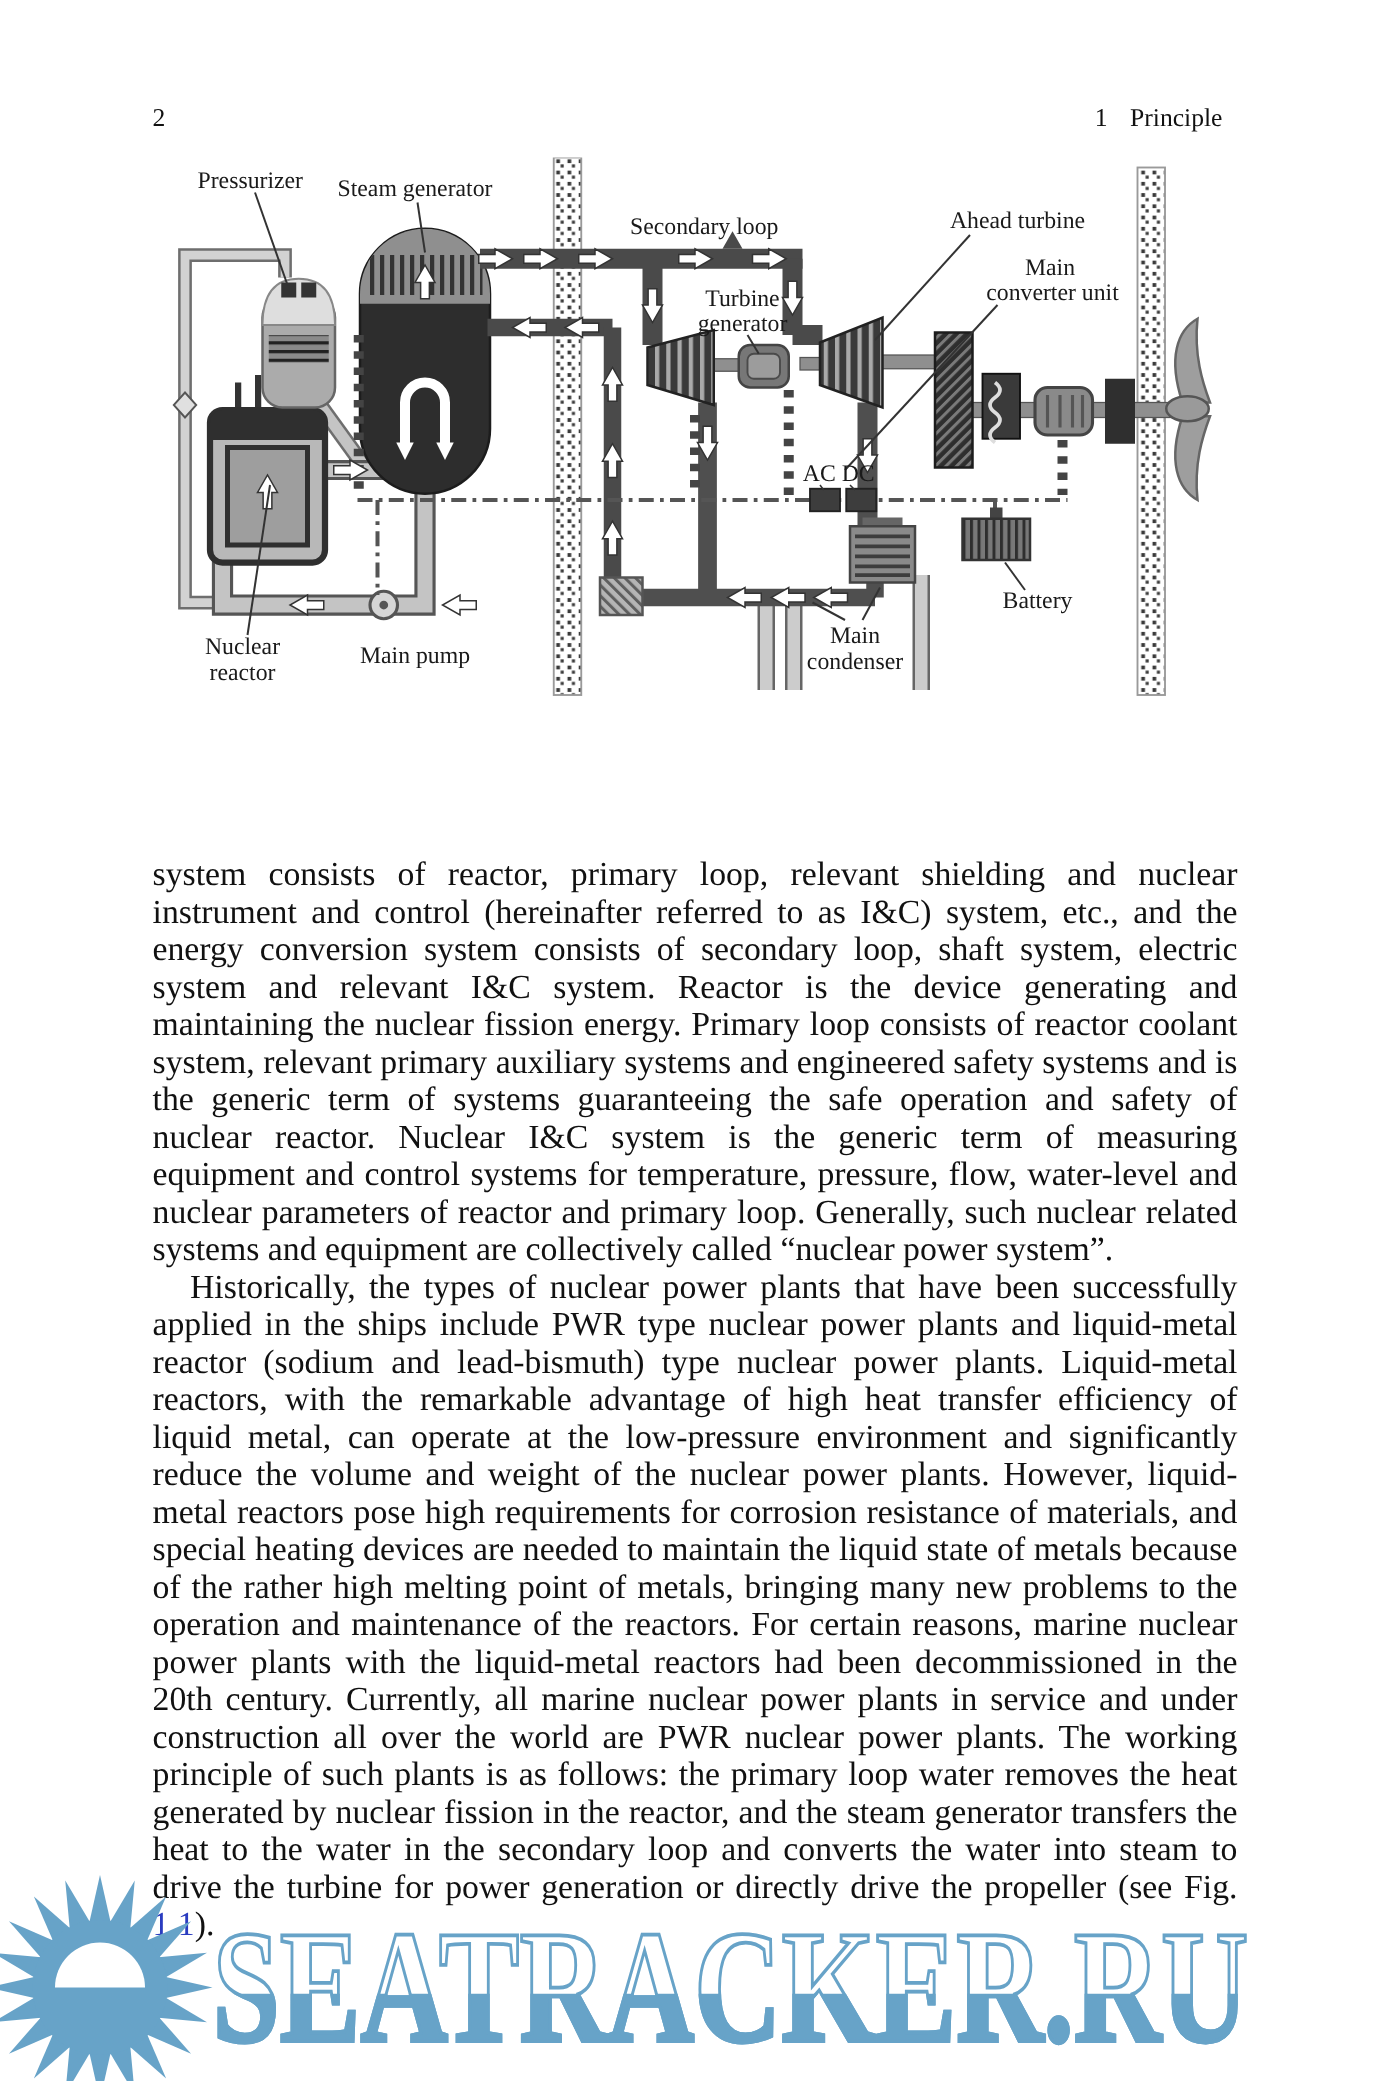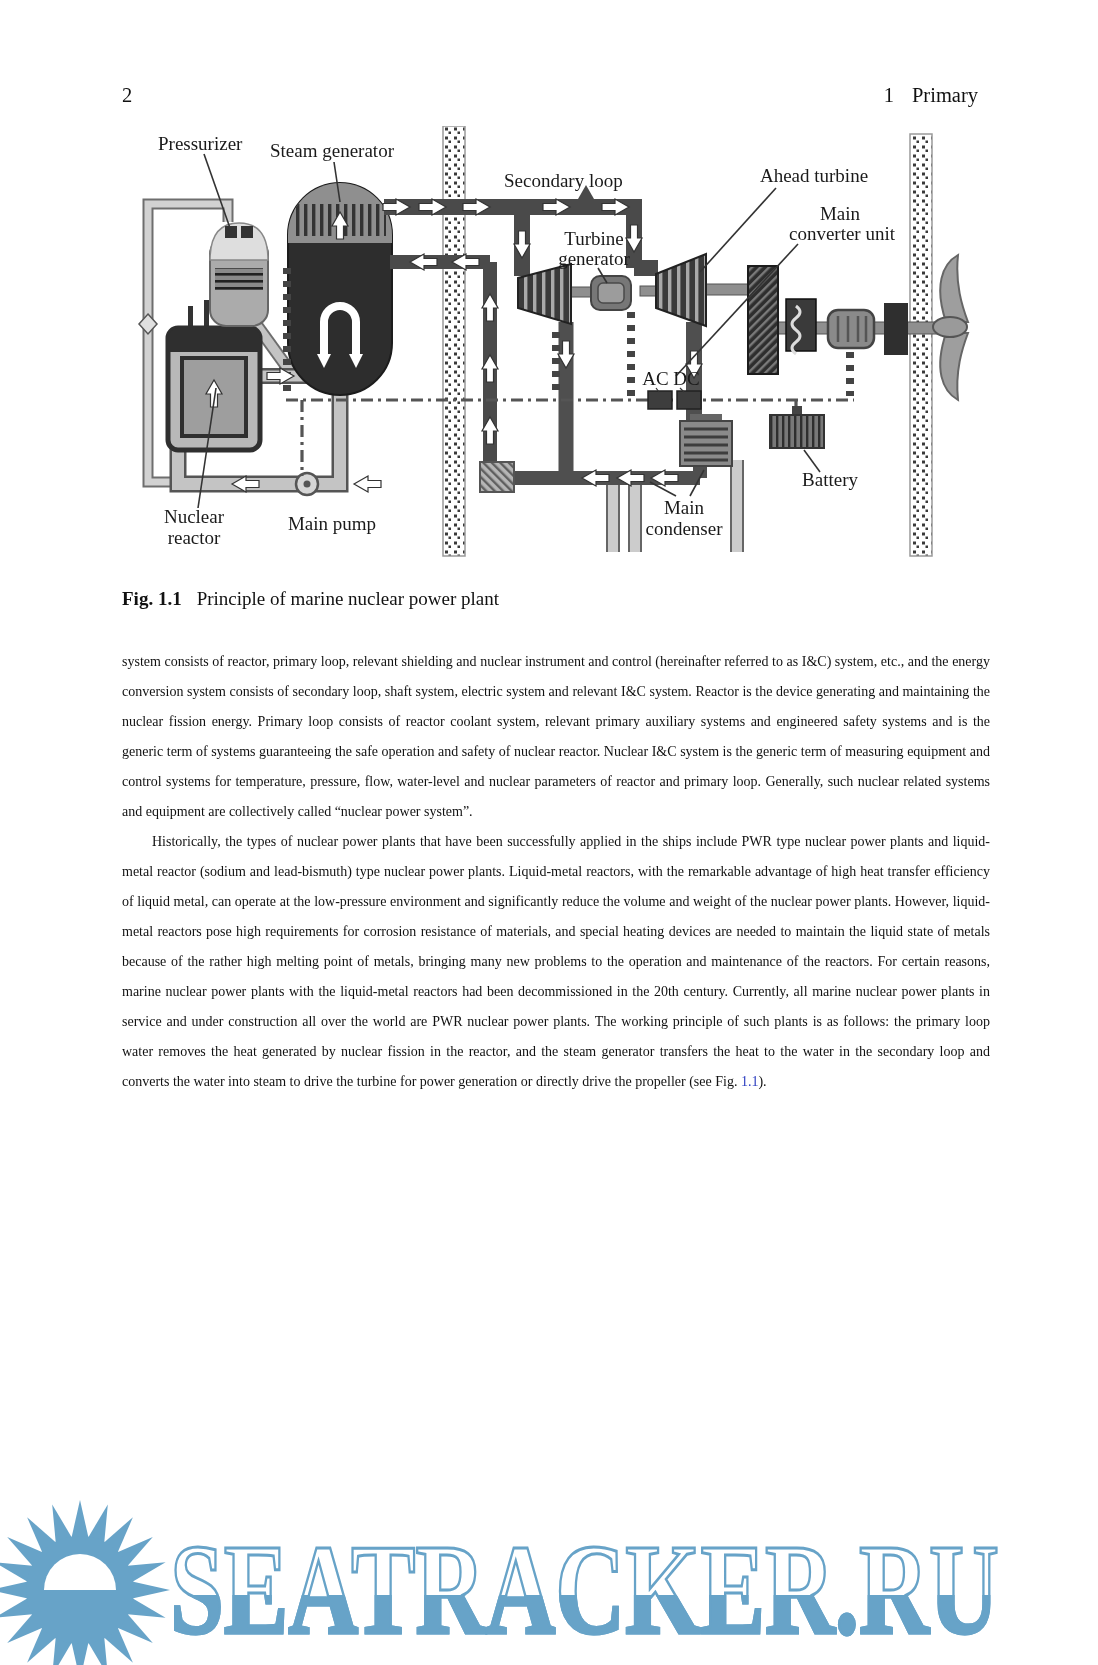--- a/index.html
+++ b/index.html
@@ -9,22 +9,22 @@
   .runhead{position:absolute;left:122px;right:120px;top:84px;display:flex;
            justify-content:space-between;font-size:20.5px;}
   .runhead .chap{display:inline-block;}
   .runhead .chapnum{margin-right:18px;}
   
   .figwrap{position:absolute;left:128px;top:126px;width:885px;height:434px;}
   .figcaption{position:absolute;left:122px;top:588px;width:868px;font-size:19px;}
   .figcaption b{font-weight:bold;}
   .figcaption .captxt{margin-left:15px;}
   
-  .bodytext{position:absolute;left:122px;top:647px;width:868px;
-            font-size:14px;line-height:30px;text-align:justify;}
+  .bodytext{position:absolute;left:122px;top:684px;width:868px;
+            font-size:27px;line-height:30px;text-align:justify;}
   .bodytext p{margin:0;padding:0;}
   .bodytext p.indent{text-indent:30px;}
   a.figlink{color:#2a3cc0;text-decoration:none;cursor:pointer;}
   
   .wm-text{position:absolute;left:170px;top:1513px;height:170px;white-space:nowrap;
            transform:scaleX(0.75);transform-origin:left top;
            font-family:"Liberation Serif","DejaVu Serif",serif;font-weight:bold;
            font-size:129px;line-height:1.2;}
   .wm-layer{position:absolute;left:0;top:0;}
   .wm-outline{color:#ffffff;-webkit-text-stroke:3px #67a3c8;}
@@ -33,21 +33,21 @@
   
   .flabel{font-family:"Liberation Serif","DejaVu Serif",serif;font-size:19px;fill:#1a1a1a;}
 </style>
 </head>
 <body>
 
 <div class="page">
 
   <div class="runhead">
     <span>2</span>
-    <span class="chap"><span class="chapnum">1</span><span>Primary</span></span>
+    <span class="chap"><span class="chapnum">1</span><span>Principle</span></span>
   </div>
 
   <div class="figwrap">
   <svg width="885" height="434" viewBox="0 0 885 434" xmlns="http://www.w3.org/2000/svg">
     <defs>
       <pattern id="dots" width="9" height="9" patternUnits="userSpaceOnUse">
         <rect width="9" height="9" fill="#fff"></rect>
             <rect x="2" y="1.5" width="3" height="3" fill="#3a3a3a"></rect>
             <rect x="5.5" y="5.5" width="2.5" height="2.5" fill="#3a3a3a"></rect>
       </pattern>
@@ -272,23 +272,20 @@
     <text class="flabel" x="543" y="259" text-anchor="middle">AC DC</text>
     <text class="flabel" x="702" y="360" text-anchor="middle">Battery</text>
     <text class="flabel" x="556" y="388" text-anchor="middle">Main</text>
     <text class="flabel" x="556" y="409" text-anchor="middle">condenser</text>
     <text class="flabel" x="66" y="397" text-anchor="middle">Nuclear</text>
     <text class="flabel" x="66" y="418" text-anchor="middle">reactor</text>
     <text class="flabel" x="204" y="404" text-anchor="middle">Main pump</text>
   </svg>
   </div>
 
-  <div class="figcaption">
-    <b>Fig. 1.1</b><span class="captxt">Principle of marine nuclear power plant</span>
-  </div>
 
   <div class="bodytext">
     <p><span>system consists of reactor, primary loop, relevant shielding and nuclear instrument and control (hereinafter referred to as I&amp;C) system, etc., and the energy conversion system consists of secondary loop, shaft system, electric system and relevant I&amp;C system. Reactor is the device generating and maintaining the nuclear fission energy. Primary loop consists of reactor coolant system, relevant primary auxiliary systems and engineered safety systems and is the generic term of systems guaranteeing the safe operation and safety of nuclear reactor. Nuclear I&amp;C system is the generic term of measuring equipment and control systems for temperature, pressure, flow, water-level and nuclear parameters of reactor and primary loop. Generally, such nuclear related systems and equipment are collectively called “nuclear power system”.</span></p>
     <p class="indent"><span>Historically, the types of nuclear power plants that have been successfully applied in the ships include PWR type nuclear power plants and liquid-metal reactor (sodium and lead-bismuth) type nuclear power plants. Liquid-metal reactors, with the remarkable advantage of high heat transfer efficiency of liquid metal, can operate at the low-pressure environment and significantly reduce the volume and weight of the nuclear power plants. However, liquid-metal reactors pose high requirements for corrosion resistance of materials, and special heating devices are needed to maintain the liquid state of metals because of the rather high melting point of metals, bringing many new problems to the operation and maintenance of the reactors. For certain reasons, marine nuclear power plants with the liquid-metal reactors had been decommissioned in the 20th century. Currently, all marine nuclear power plants in service and under construction all over the world are PWR nuclear power plants. The working principle of such plants is as follows: the primary loop water removes the heat generated by nuclear fission in the reactor, and the steam generator transfers the heat to the water in the secondary loop and converts the water into steam to drive the turbine for power generation or directly drive the propeller (see Fig. </span><a class="figlink">1.1</a><span>).</span></p>
   </div>
 
   <svg class="wm-sun" viewBox="-95 -95 190 190">
     <g fill="#67a3c8">
       <path d="M-9,-50 L0,-90 L9,-50 Z" transform="rotate(0)"></path>
       <path d="M-9,-50 L0,-90 L9,-50 Z" transform="rotate(18)"></path>

